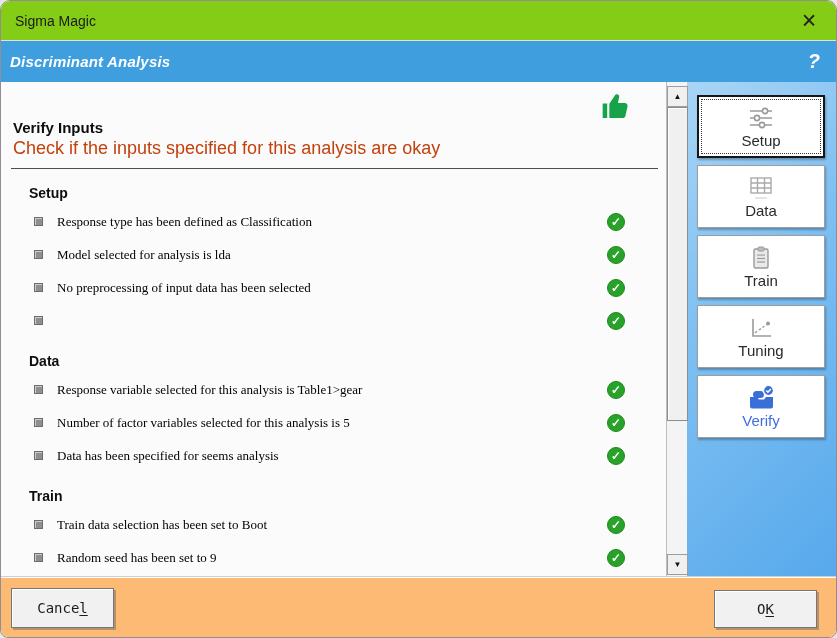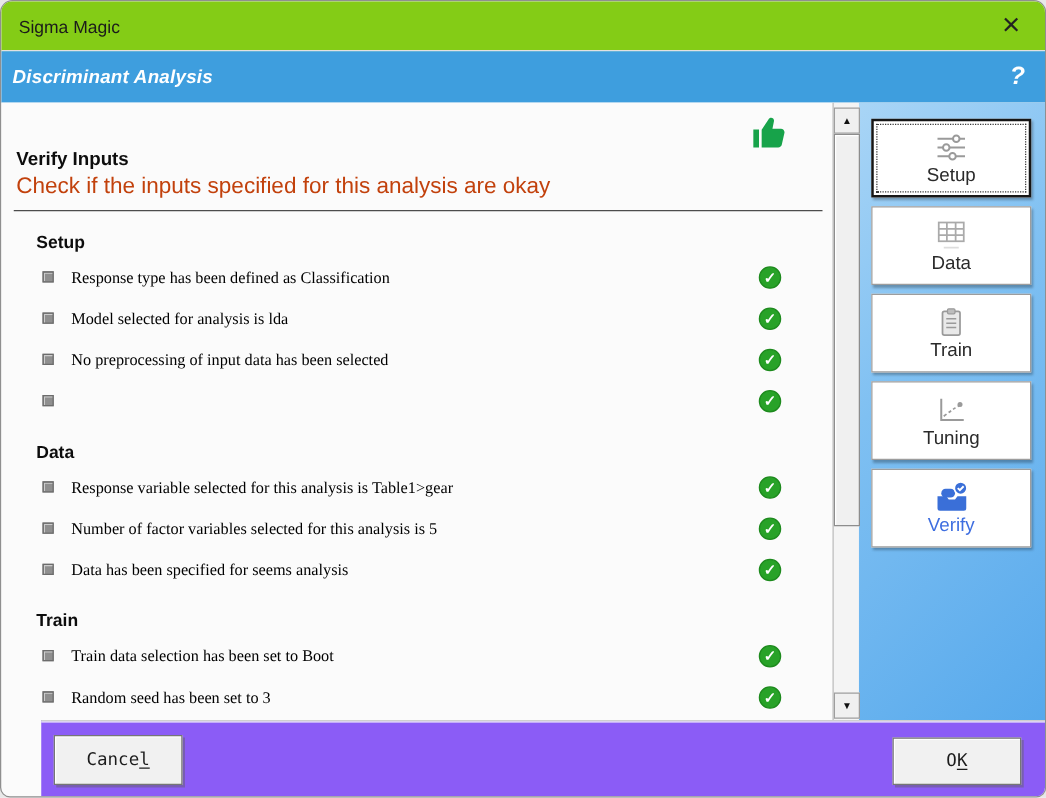--- a/index.html
+++ b/index.html
@@ -90,24 +90,23 @@
     display:flex; flex-direction:column; align-items:center; justify-content:center;
     gap:1px; cursor:default;
   }
   .side-btn.focused{ border:2px solid #161616; outline:1px dotted #3a3a3a; outline-offset:-5px; }
   .side-btn-label{ font-size:15px; color:#2a2a2a; }
   .side-btn.selected .side-btn-label{ color:#3e6ee0; }
   .side-icon{ height:26px; display:flex; align-items:center; justify-content:center; }
 
   
   .footer{
-    height:61px; flex:0 0 61px; background:#8b5cf6;
+    height:61px; flex:0 0 61px; background:#fdba74;
     border-top:1px solid #cfcfcf; position:relative;
     box-shadow:inset 0 1px 0 #fdfdfd;
-    margin-left:32px;
   }
   .tk-btn{
     position:absolute; background:#f1f1f1; border:1px solid #767676;
     box-shadow:inset 1px 1px 0 #ffffff, 2px 2px 0 rgba(96,96,96,.45);
     font-family:"DejaVu Sans Mono", monospace; font-size:14px; color:#1c1c1c;
     display:flex; align-items:center; justify-content:center; cursor:default;
   }
   .btn-cancel{ left:10px; top:11px; width:103px; height:40px; }
   .btn-ok{ right:19px; top:13px; width:103px; height:38px; }
   .mnemonic{ text-decoration:underline; text-underline-offset:2px; }
@@ -185,21 +184,21 @@
 
       <div>
         <div class="section-title">Train</div>
         <div class="row">
           <span class="bullet"></span>
           <span class="row-text">Train data selection has been set to Boot</span>
           <span class="check">✓</span>
         </div>
         <div class="row">
           <span class="bullet"></span>
-          <span class="row-text">Random seed has been set to 3</span>
+          <span class="row-text">Random seed has been set to 9</span>
           <span class="check">✓</span>
         </div>
         <div class="row">
           <span class="bullet"></span>
           <span class="check">✓</span>
         </div>
       </div>
     </div>
 
     <div class="scrollbar">

